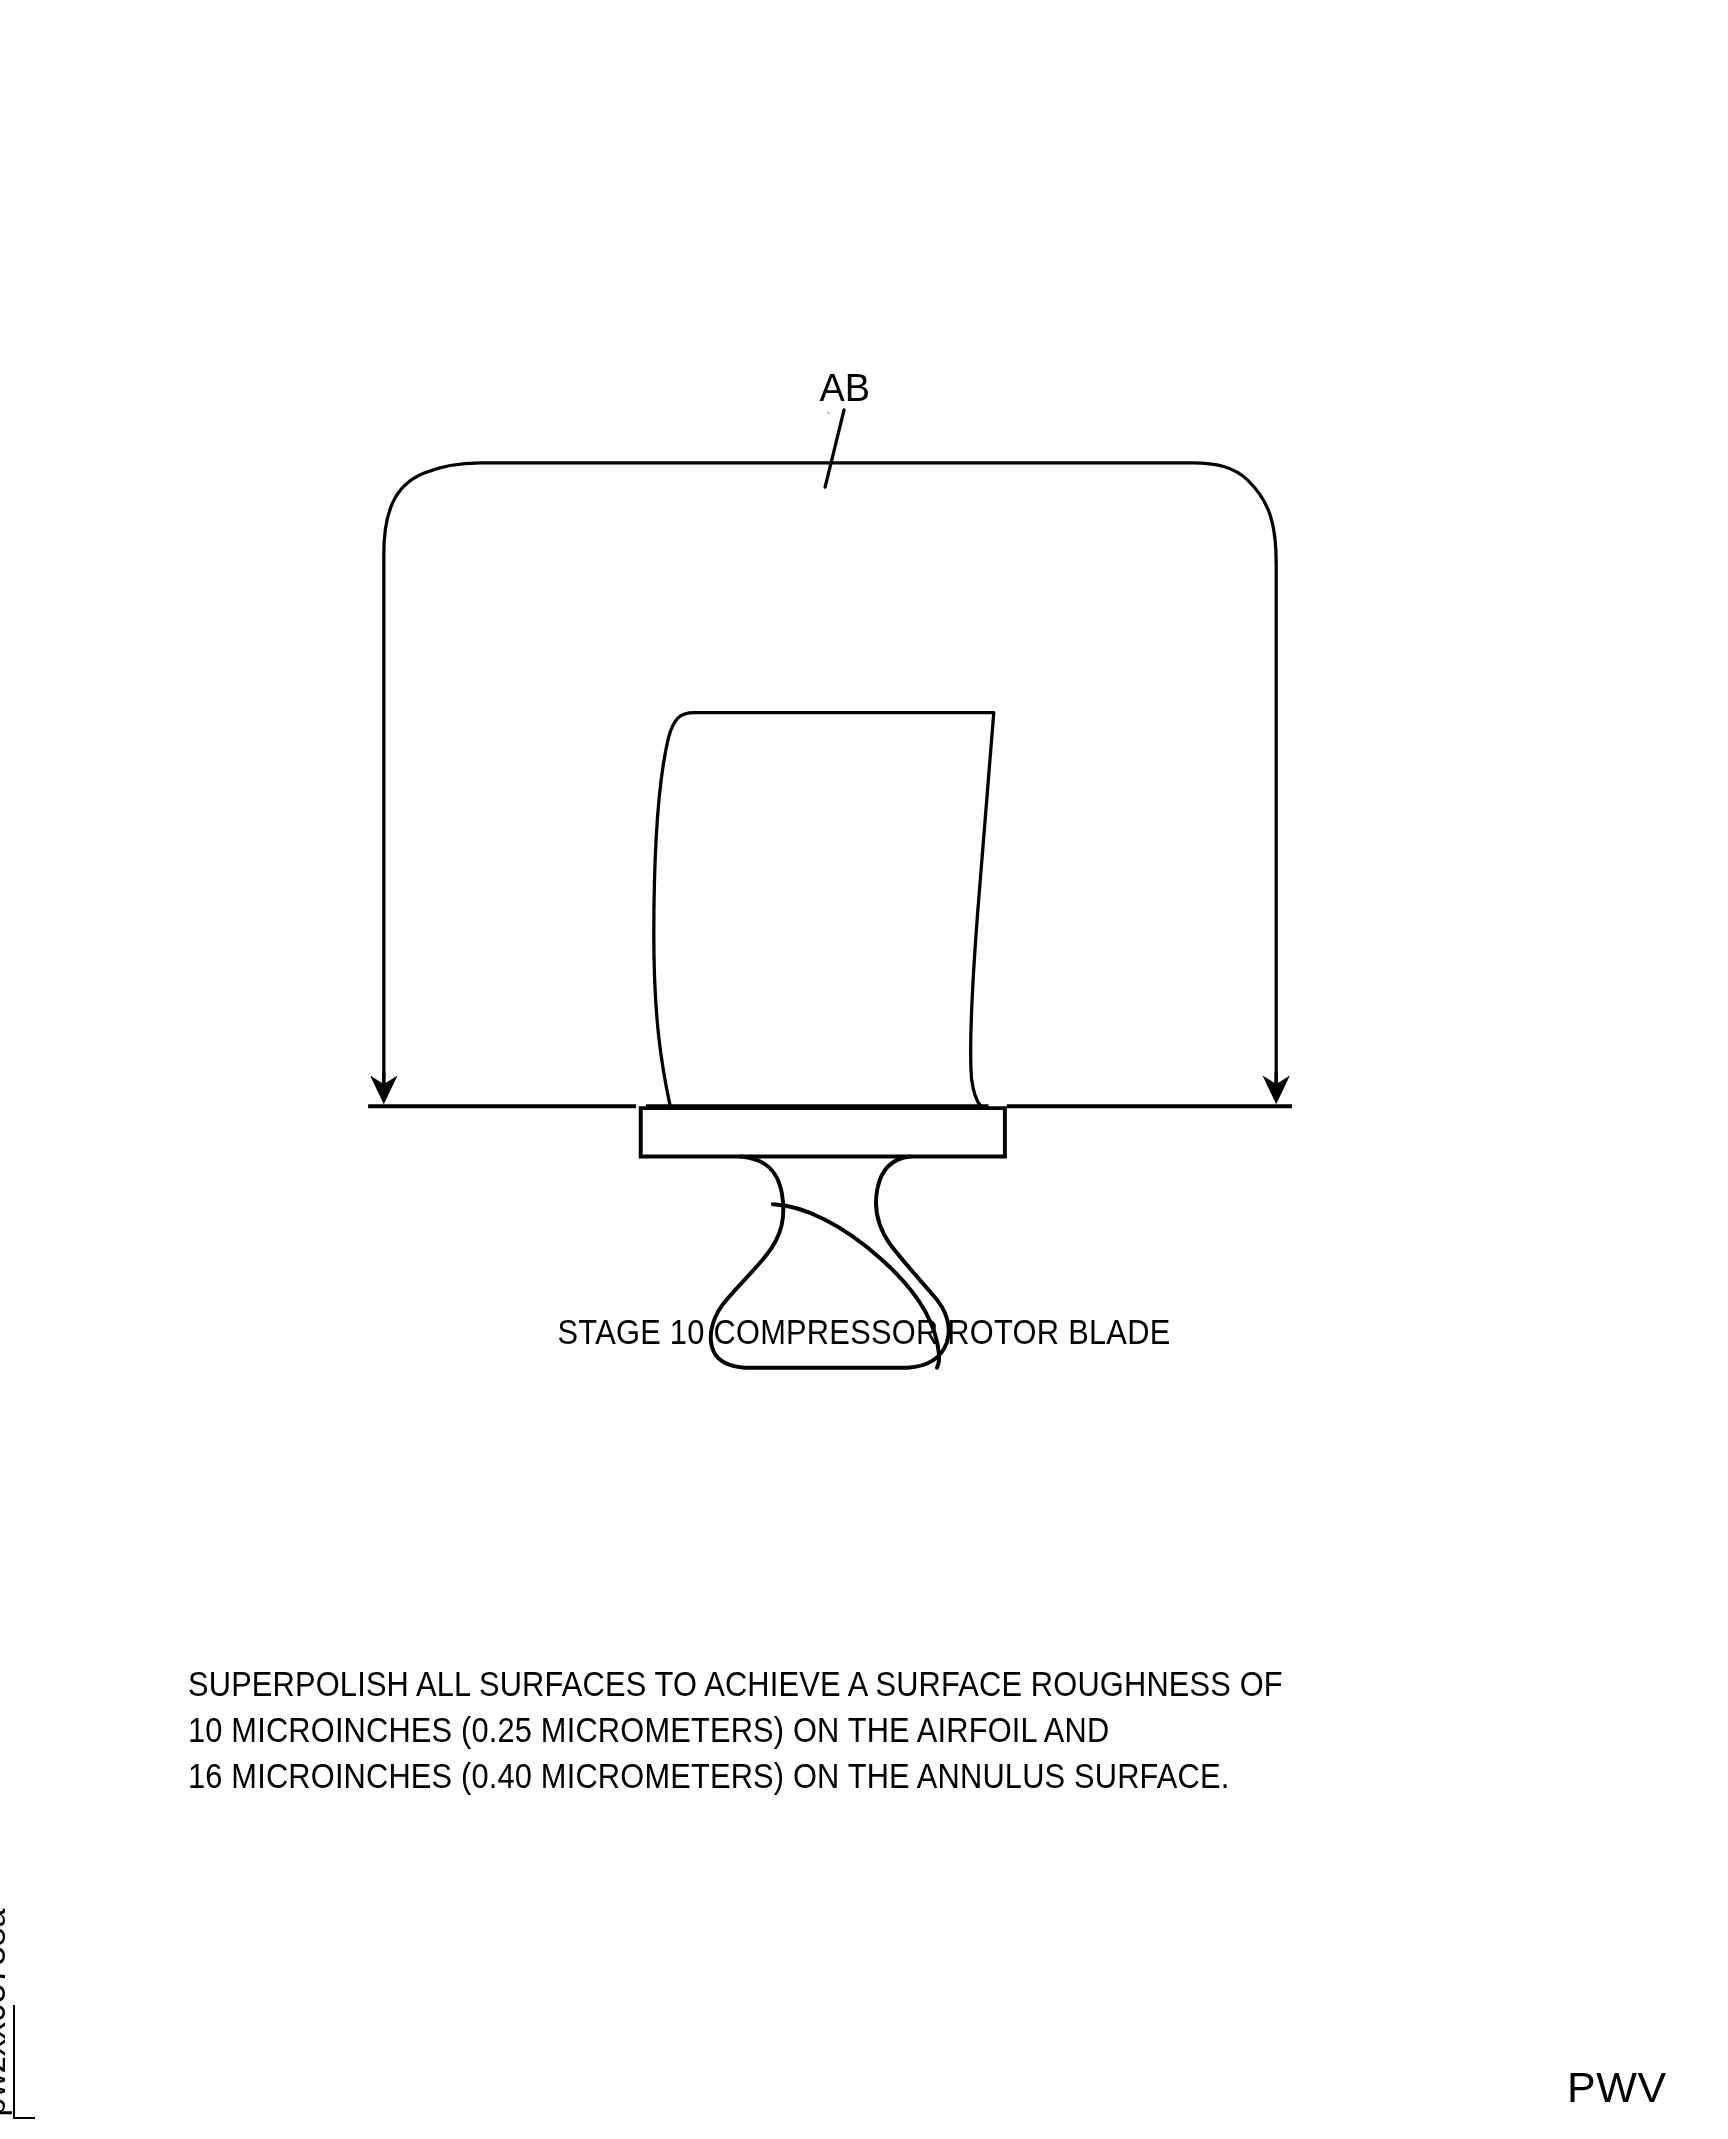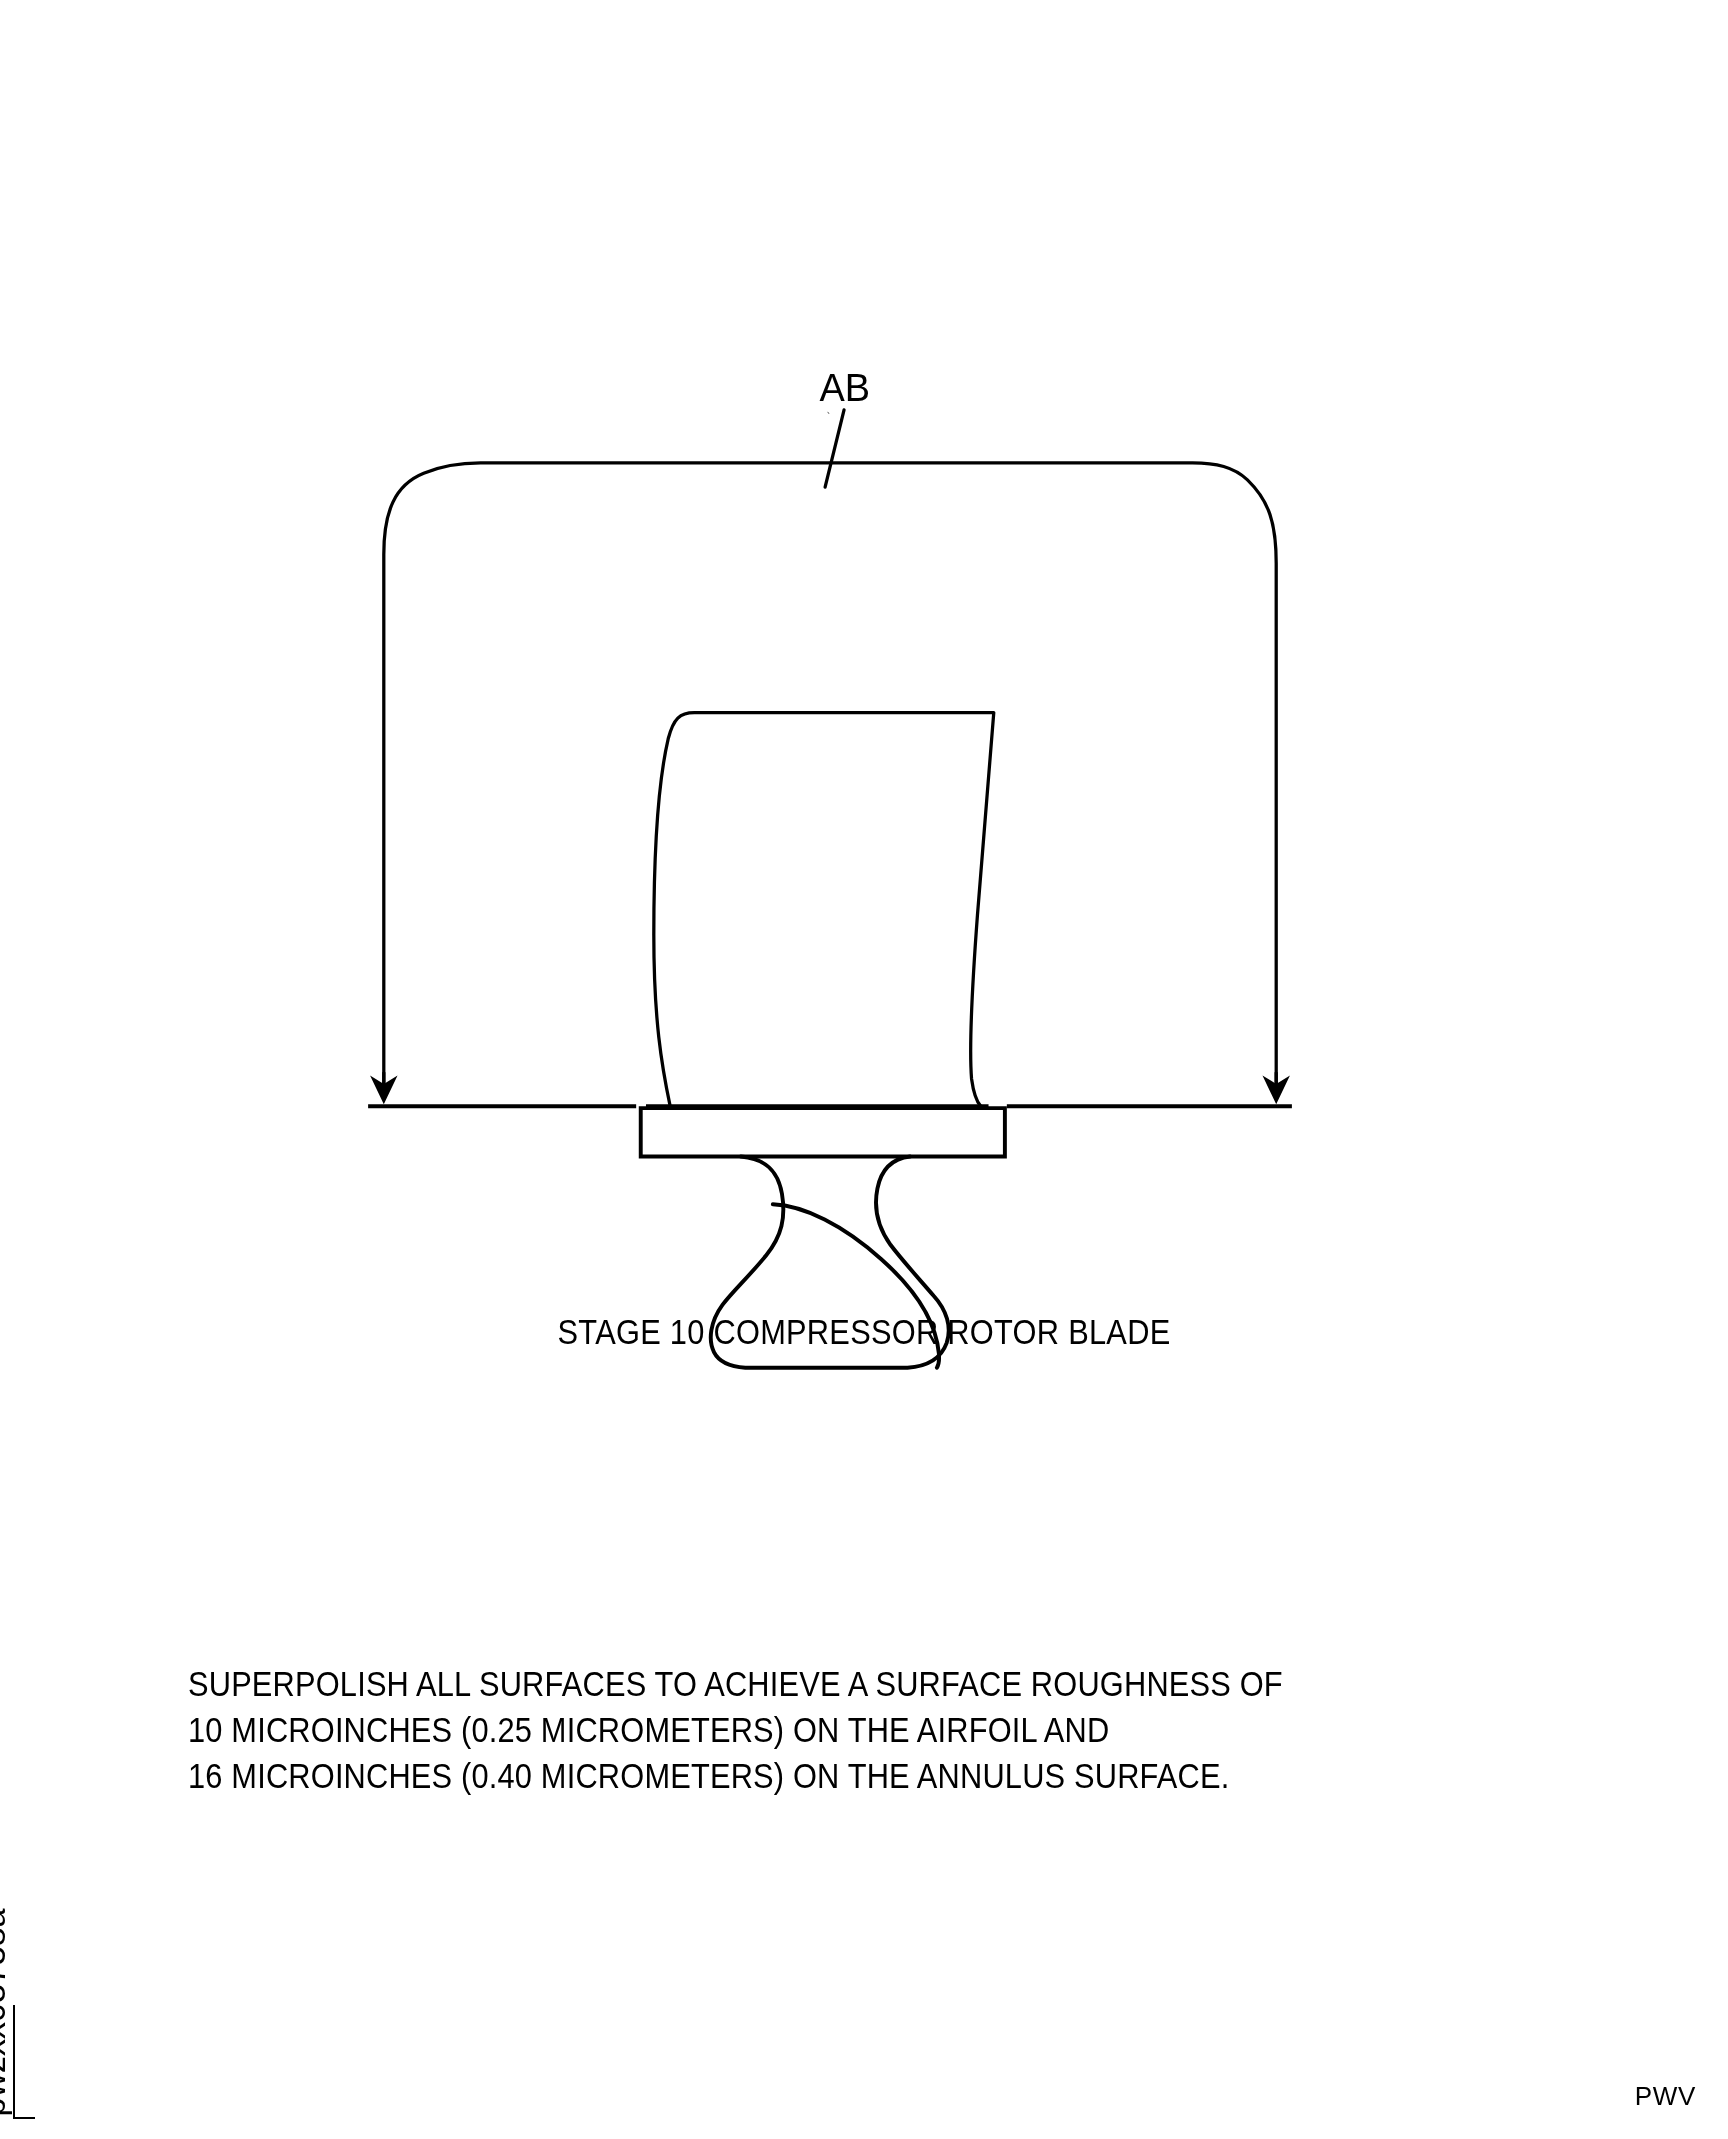--- a/index.html
+++ b/index.html
@@ -91,23 +91,23 @@
     bottom: 0;
     width: 19.6px;
     height: 112px;
     border-left: 2.6px solid #000;
     border-bottom: 2.6px solid #000;
   }
 
   
   #bottom-right-mark {
     position: absolute;
-    right: 32px;
+    right: 61px;
     bottom: 31px;
-    font-size: 26px;
+    font-size: 43px;
     line-height: 1;
     letter-spacing: 0.7px;
     white-space: nowrap;
     text-align: right;
   }
 </style>
 </head>
 <body>
 
 <div id="drawing-area">

